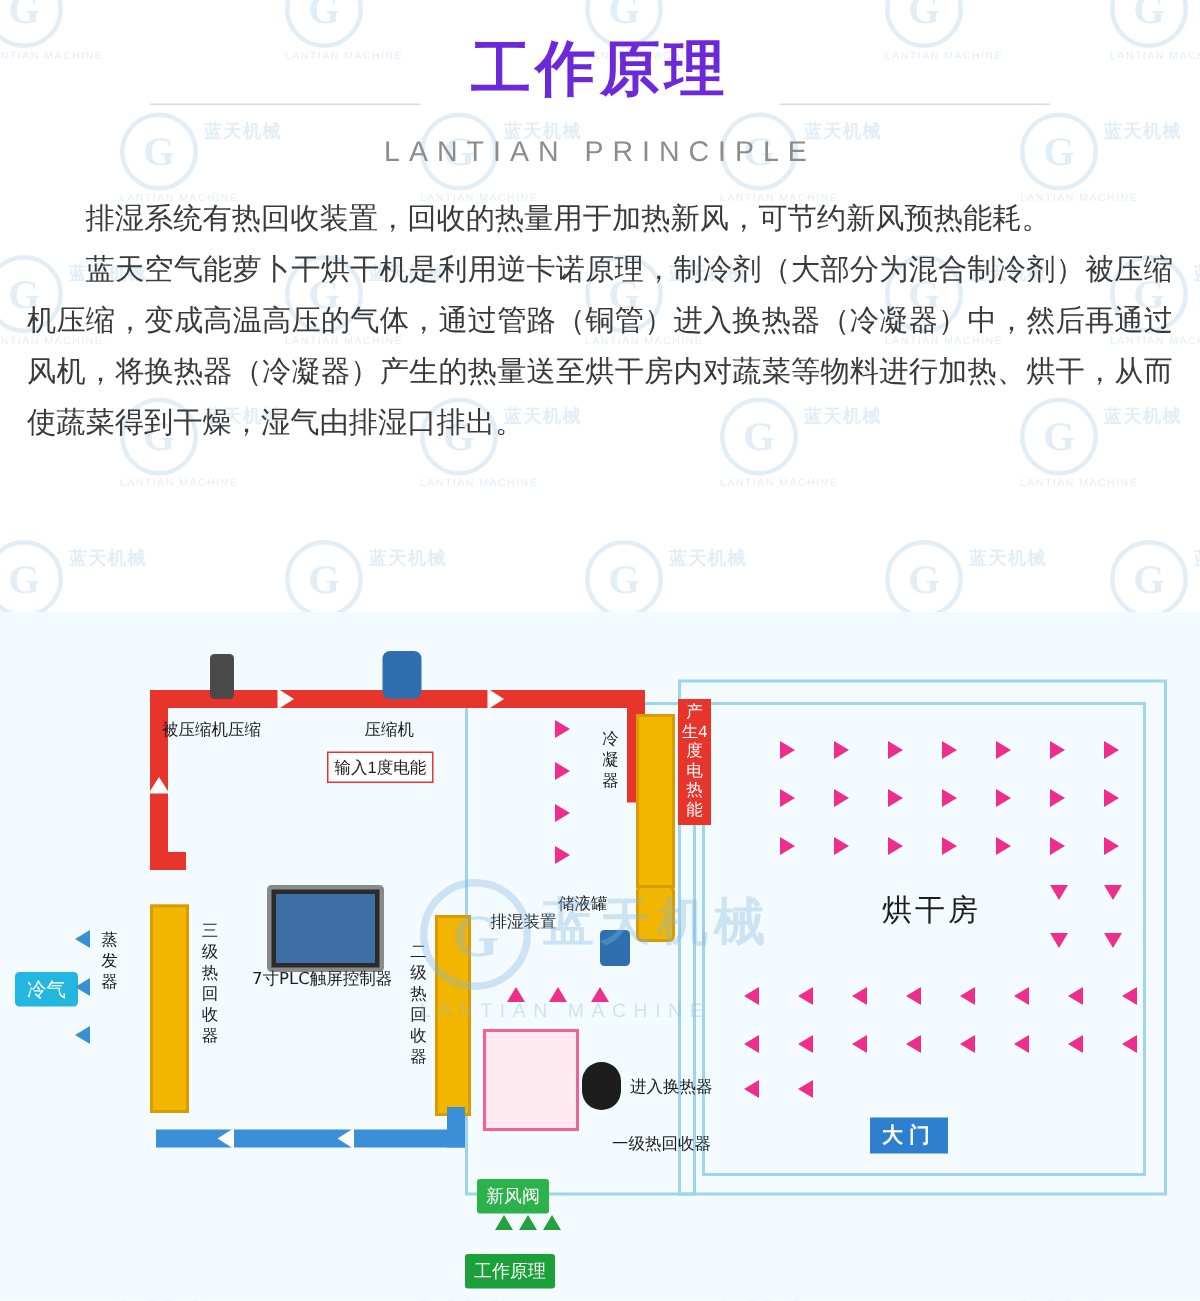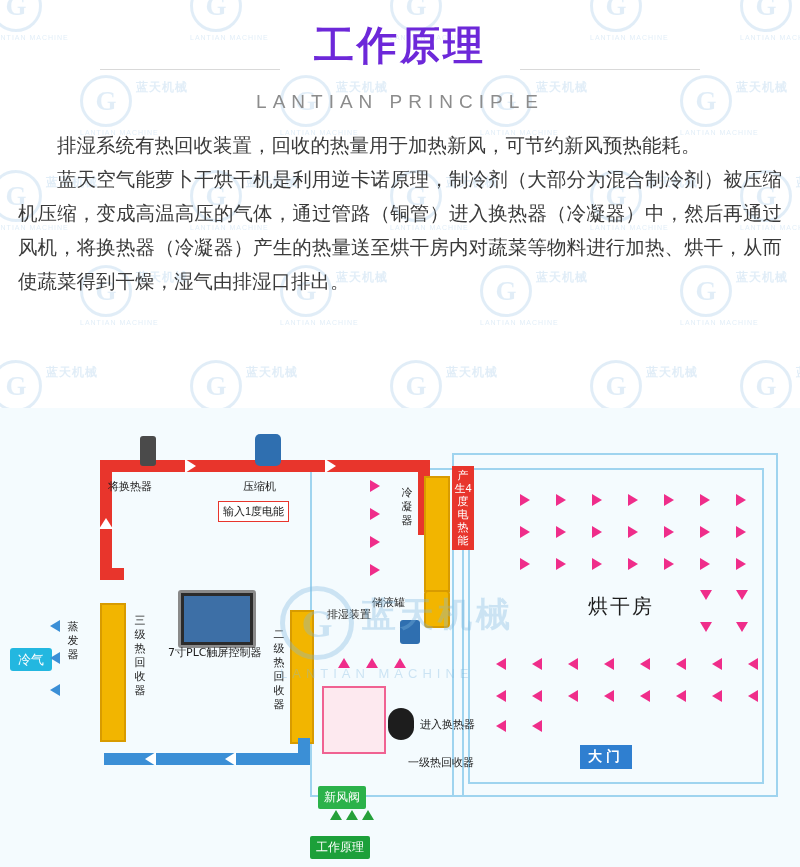--- a/index.html
+++ b/index.html
@@ -358,21 +358,21 @@
     <div class="pipe red" style="left:100px;top:52px;width:330px;height:12px;"></div>
     <div class="pipe red" style="left:100px;top:52px;width:12px;height:120px;"></div>
     <div class="pipe red" style="left:418px;top:52px;width:12px;height:75px;"></div>
     <div class="pipe red" style="left:100px;top:160px;width:24px;height:12px;"></div>
 
     <div class="arrow ar-w" style="left:185px;top:51px;"></div>
     <div class="arrow ar-w" style="left:325px;top:51px;"></div>
     <div class="arrow ar-w-u" style="left:99px;top:110px;"></div>
 
     <div class="comp" style="left:140px;top:28px;width:16px;height:30px;background:#4a4a4a;border-radius:3px;"></div>
-    <div class="lbl" style="left:108px;top:72px;">将换热器</div>
+    <div class="lbl" style="left:108px;top:72px;">被压缩机压缩</div>
 
     <div class="comp" style="left:255px;top:26px;width:26px;height:32px;background:#2f6fb0;border-radius:5px;"></div>
     <div class="lbl" style="left:243px;top:72px;">压缩机</div>
     <div class="tagbox" style="left:218px;top:93px;">输入1度电能</div>
 
     <div class="coil v" style="left:424px;top:68px;width:22px;height:112px;"></div>
     <div class="lbl v" style="left:400px;top:78px;">冷凝器</div>
 
     <div class="arrow ar-p" style="left:370px;top:72px;"></div>
     <div class="arrow ar-p" style="left:370px;top:100px;"></div>

